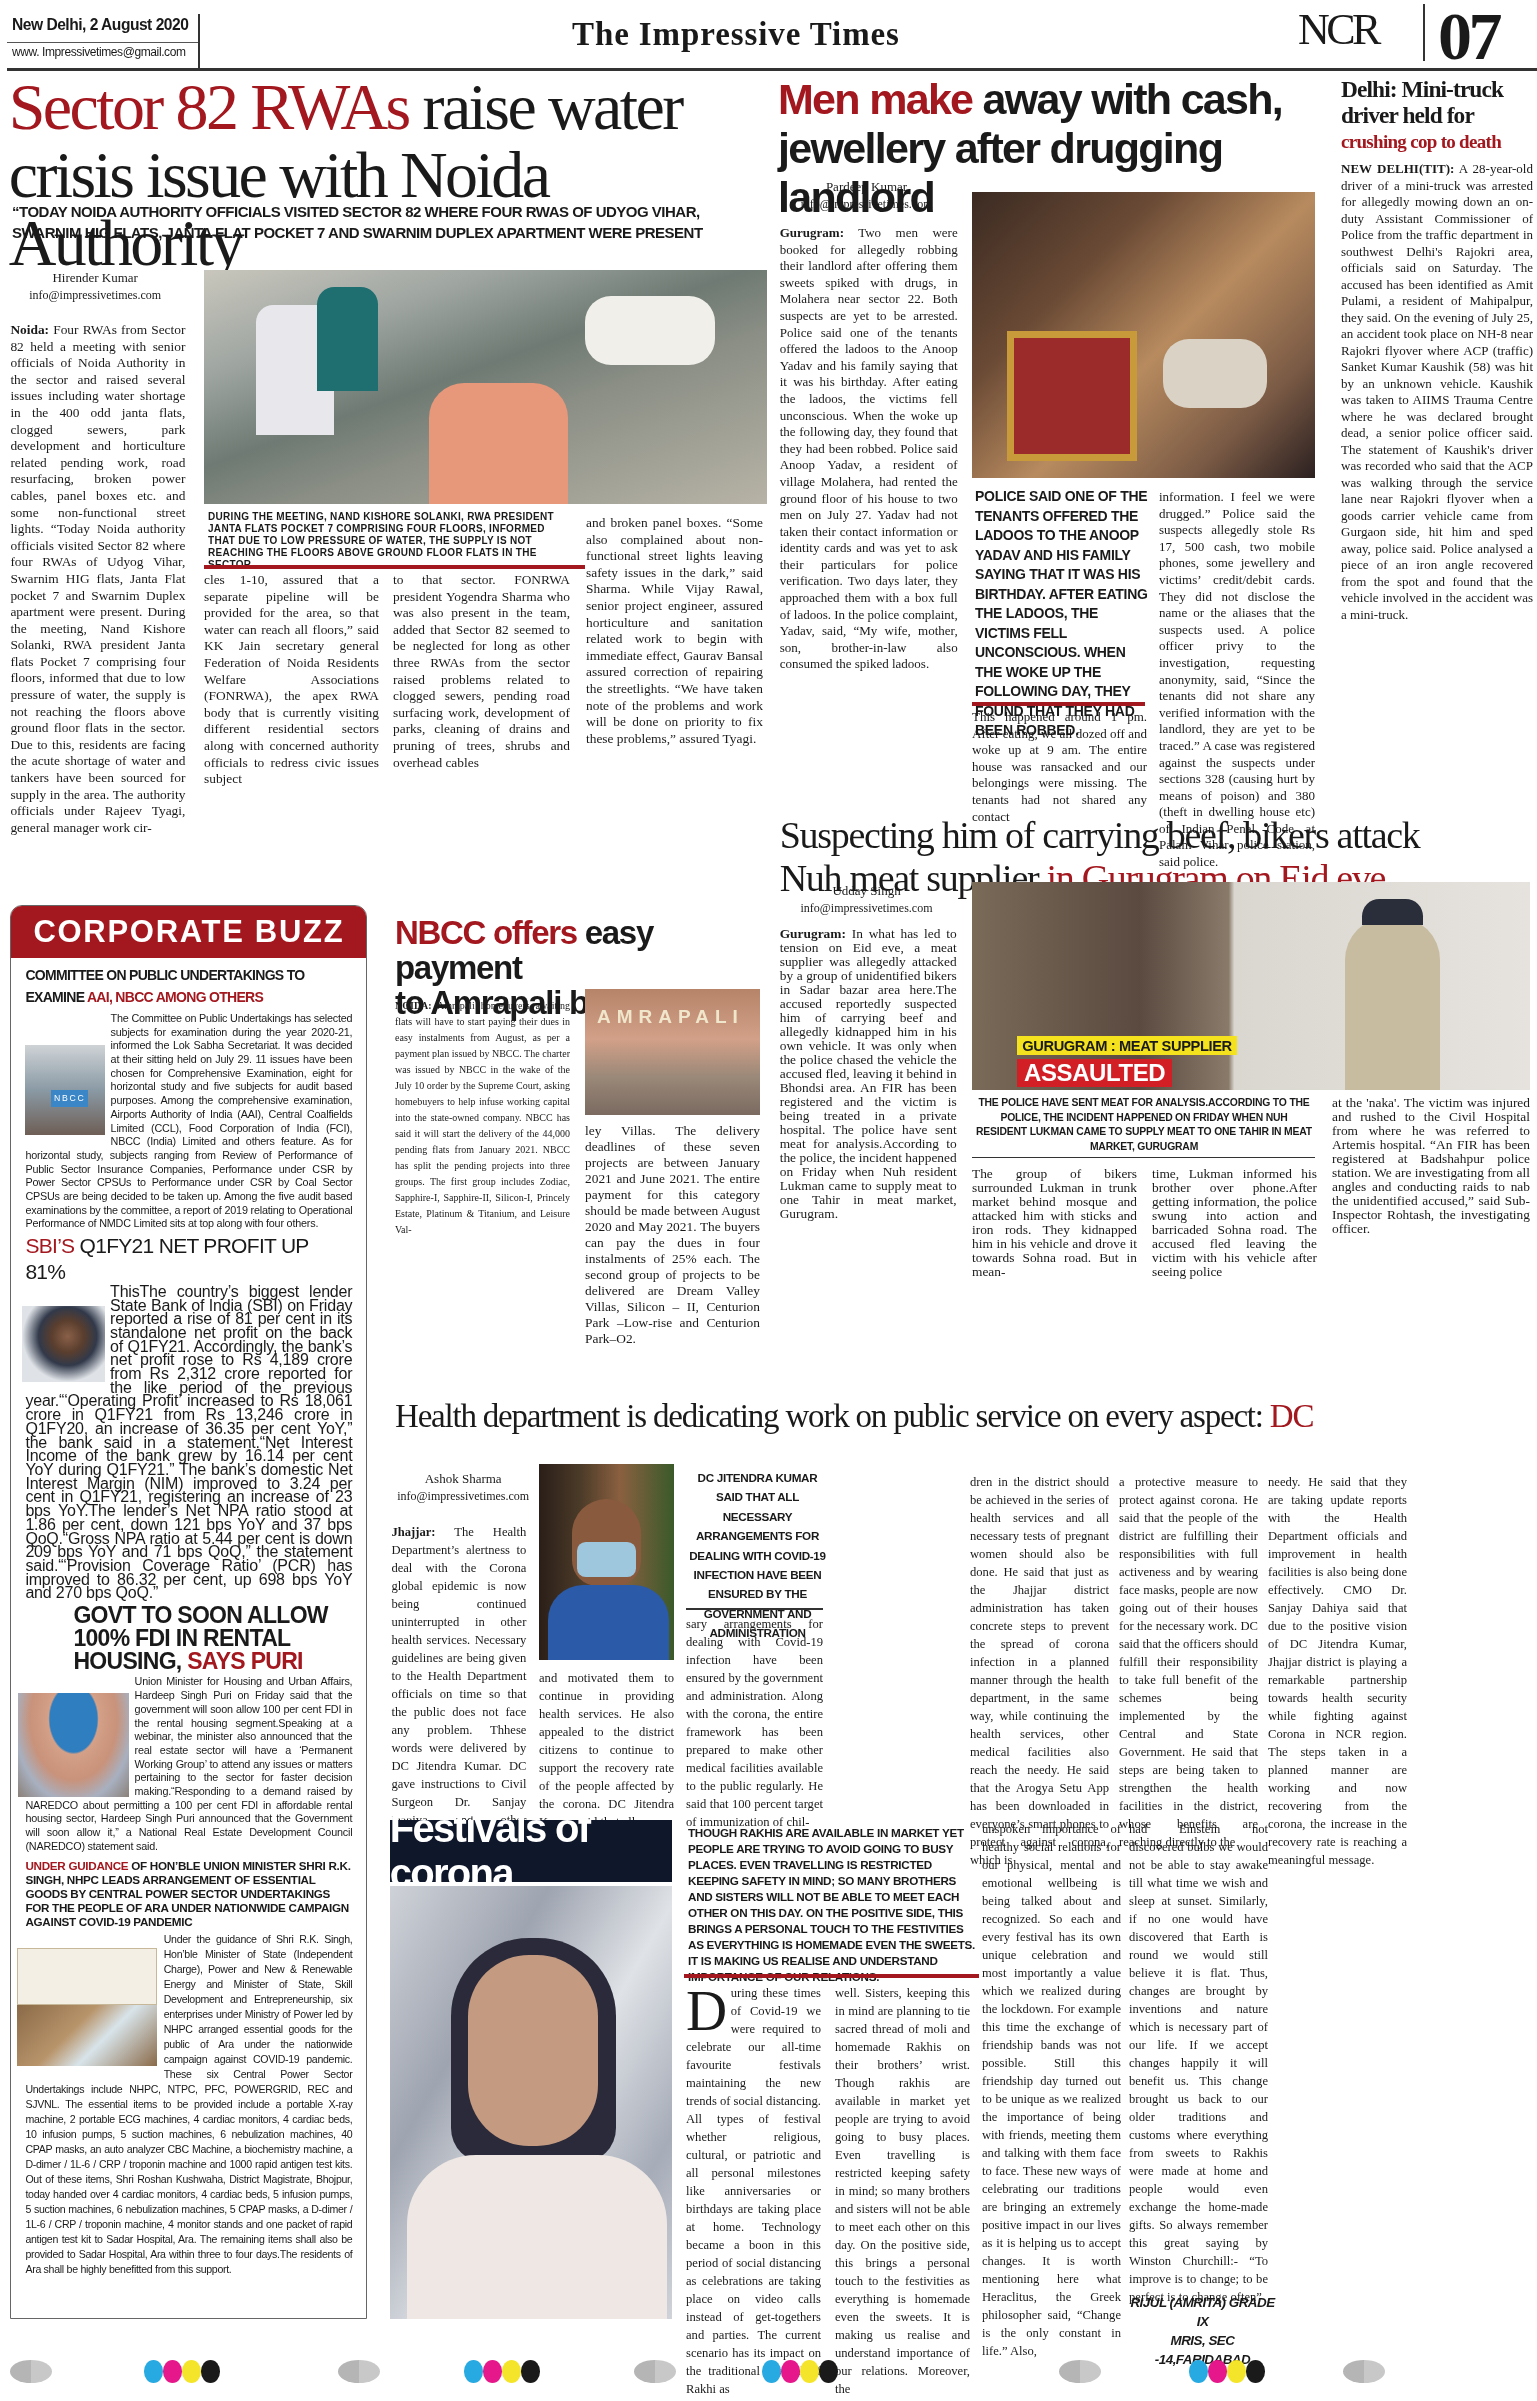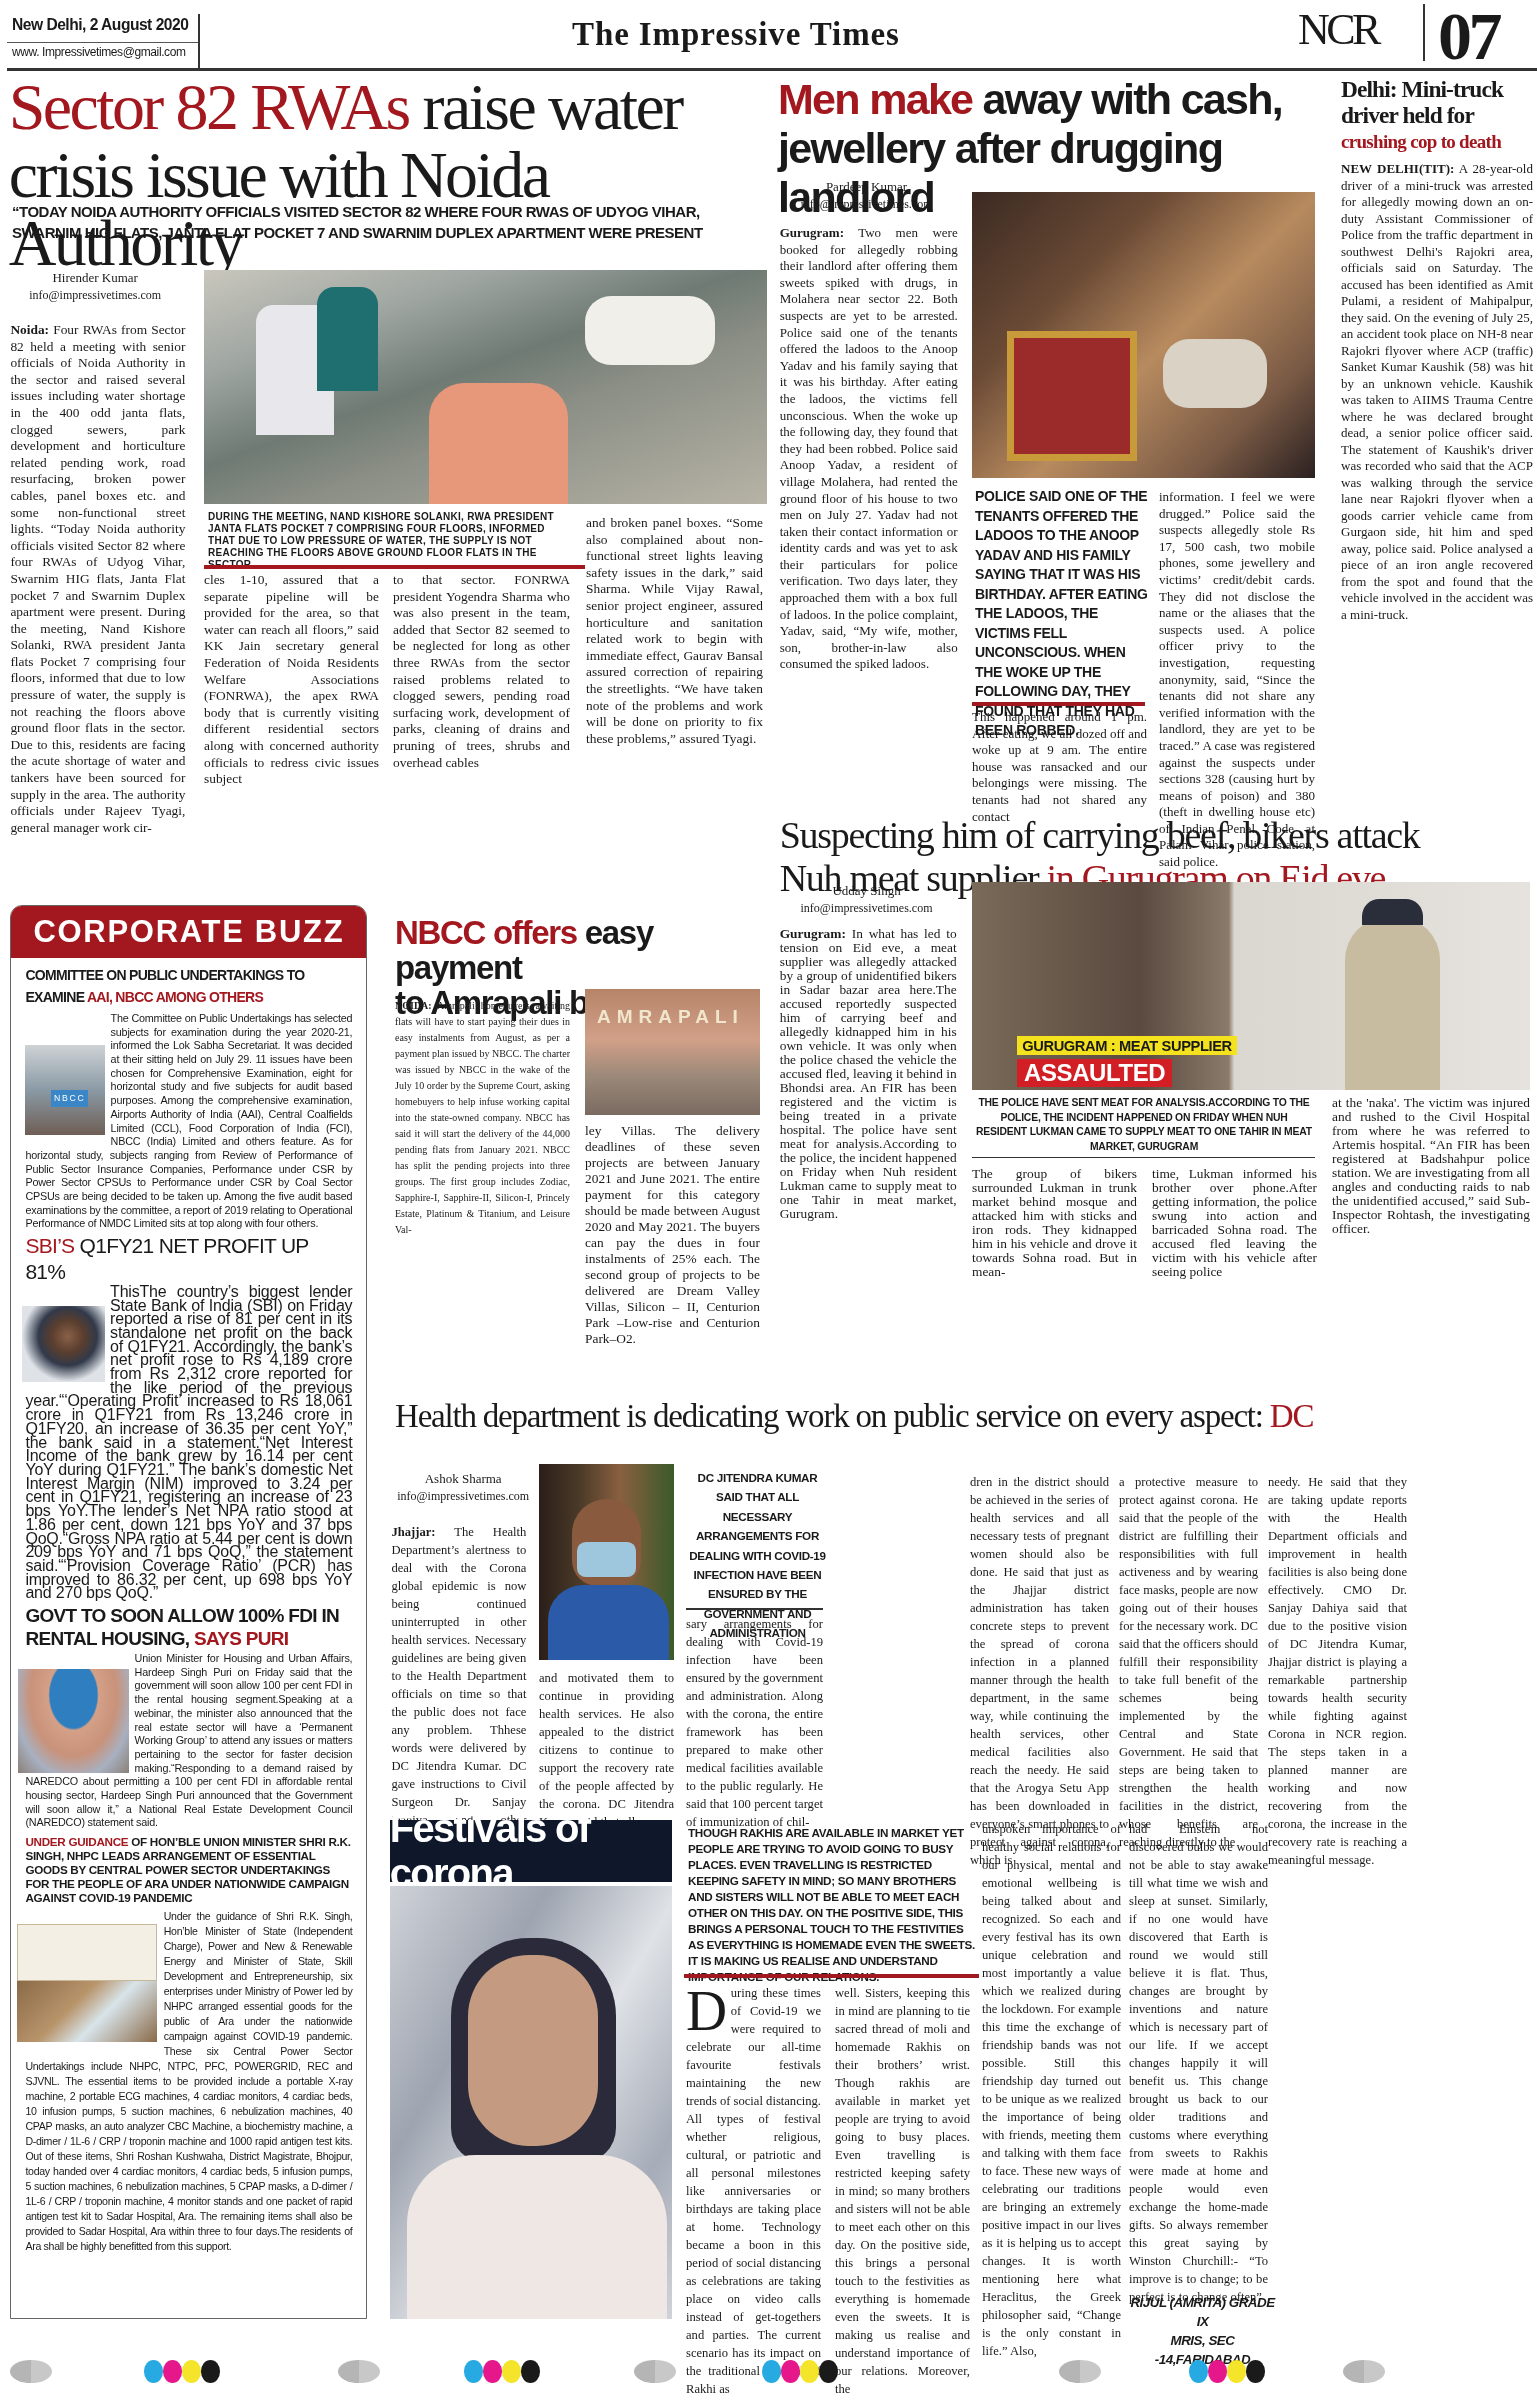--- a/index.html
+++ b/index.html
@@ -111,21 +111,21 @@
       </div>
       <span>The Committee on Public Undertakings has selected subjects for examination during the year 2020-21, informed the Lok Sabha Secretariat. It was decided at their sitting held on July 29. 11 issues have been chosen for Comprehensive Examination, eight for horizontal study and five subjects for audit based purposes. Among the comprehensive examination, Airports Authority of India (AAI), Central Coalfields Limited (CCL), Food Corporation of India (FCI), NBCC (India) Limited and others feature. As for horizontal study, subjects ranging from Review of Performance of Public Sector Insurance Companies, Performance under CSR by Power Sector CPSUs to Performance under CSR by Coal Sector CPSUs are being decided to be taken up. Among the five audit based examinations by the committee, a report of 2019 relating to Operational Performance of NMDC Limited sits at top along with four others.</span>
     </div>
     <div class="cond" style="font-weight:normal;font-size:21px;line-height:26px;letter-spacing:-0.7px;margin-top:1.7px;clear:both;">
       <span class="red">SBI’S</span><span> Q1FY21 NET PROFIT UP 81%</span>
     </div>
     <div class="sans-col" style="font-size:16px;">
       <div style="float:left;width:83px;height:76px;margin:21px 5.2px 1.7px -3.5px;background:radial-gradient(circle at 55% 40%,#8a6048 0,#5a3e2e 25%,#31394a 45%,#dfe3e8 70%);"></div>
       <span>ThisThe country’s biggest lender State Bank of India (SBI) on Friday reported a rise of 81 per cent in its standalone net profit on the back of Q1FY21. Accordingly, the bank’s net profit rose to Rs 4,189 crore from Rs 2,312 crore reported for the like period of the previous year.“‘Operating Profit’ increased to Rs 18,061 crore in Q1FY21 from Rs 13,246 crore in Q1FY20, an increase of 36.35 per cent YoY,” the bank said in a statement.“Net Interest Income of the bank grew by 16.14 per cent YoY during Q1FY21.” The bank’s domestic Net Interest Margin (NIM) improved to 3.24 per cent in Q1FY21, registering an increase of 23 bps YoY.The lender’s Net NPA ratio stood at 1.86 per cent, down 121 bps YoY and 37 bps QoQ.“Gross NPA ratio at 5.44 per cent is down 209 bps YoY and 71 bps QoQ,” the statement said.“‘Provision Coverage Ratio’ (PCR) has improved to 86.32 per cent, up 698 bps YoY and 270 bps QoQ.”</span>
     </div>
-    <div class="cond" style="font-weight:bold;font-size:19px;line-height:23.4px;letter-spacing:-0.7px;margin-top:3.5px;clear:both;">
+    <div class="cond" style="font-weight:bold;font-size:23px;line-height:23.4px;letter-spacing:-0.7px;margin-top:3.5px;clear:both;margin-left:48px;">
       <span>GOVT TO SOON ALLOW 100% FDI IN RENTAL HOUSING, </span><span class="red">SAYS PURI</span>
     </div>
     <div class="sans-col" style="margin-top:1.7px;">
       <div style="float:left;width:111px;height:104px;margin:17.3px 5.2px 1.7px -7px;background:radial-gradient(ellipse at 50% 25%,#2f7ec0 0,#2f7ec0 30%,#d4a088 32%,#c9927a 55%,#a8b0c0 75%,#8a8078 100%);"></div>
       <span>Union Minister for Housing and Urban Affairs, Hardeep Singh Puri on Friday said that the government will soon allow 100 per cent FDI in the rental housing segment.Speaking at a webinar, the minister also announced that the real estate sector will have a ‘Permanent Working Group’ to attend any issues or matters pertaining to the sector for faster decision making.“Responding to a demand raised by NAREDCO about permitting a 100 per cent FDI in affordable rental housing sector, Hardeep Singh Puri announced that the Government will soon allow it,” a National Real Estate Development Council (NAREDCO) statement said.</span>
     </div>
     <div class="cond" style="font-weight:bold;font-size:11.7px;line-height:14px;letter-spacing:-0.3px;margin-top:5.2px;clear:both;">
       <span class="red">UNDER GUIDANCE</span><span> OF HON’BLE UNION MINISTER SHRI R.K. SINGH, NHPC LEADS ARRANGEMENT OF ESSENTIAL GOODS BY CENTRAL POWER SECTOR UNDERTAKINGS FOR THE PEOPLE OF ARA UNDER NATIONWIDE CAMPAIGN AGAINST COVID-19 PANDEMIC</span>
     </div>
     <div class="sans-col" style="margin-top:3.5px;font-size:10.6px;line-height:15px;letter-spacing:-0.3px;">

